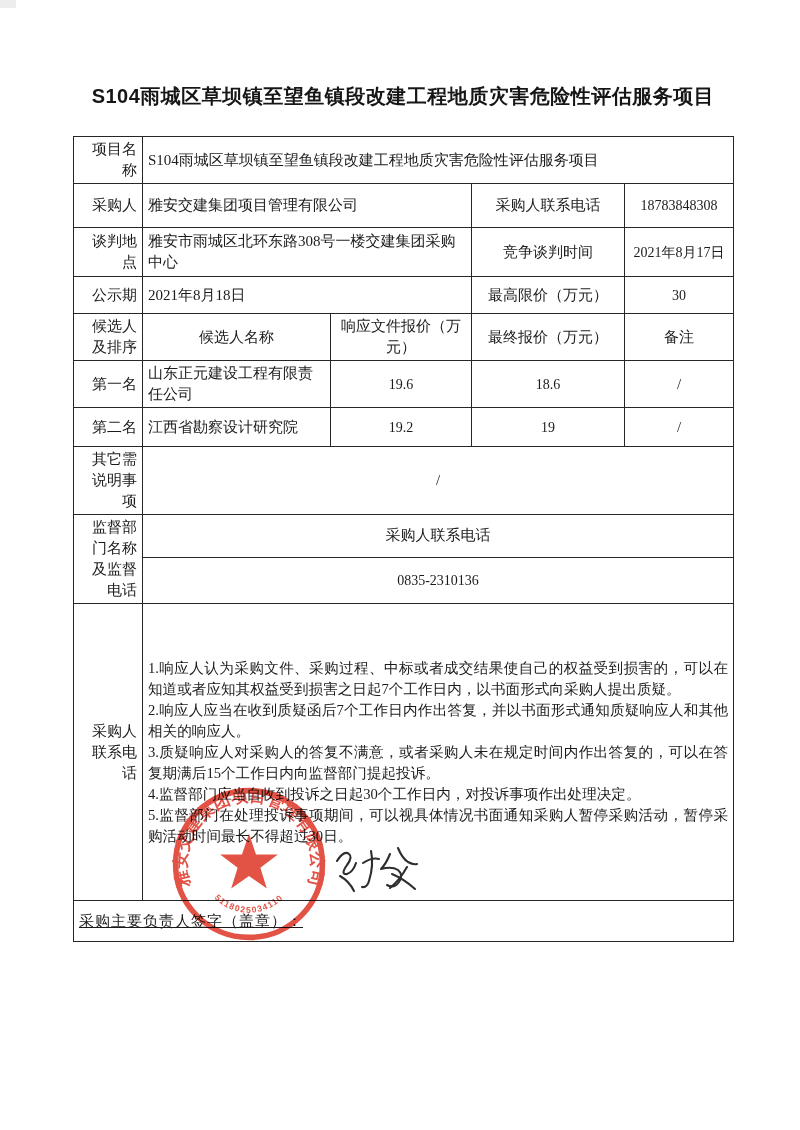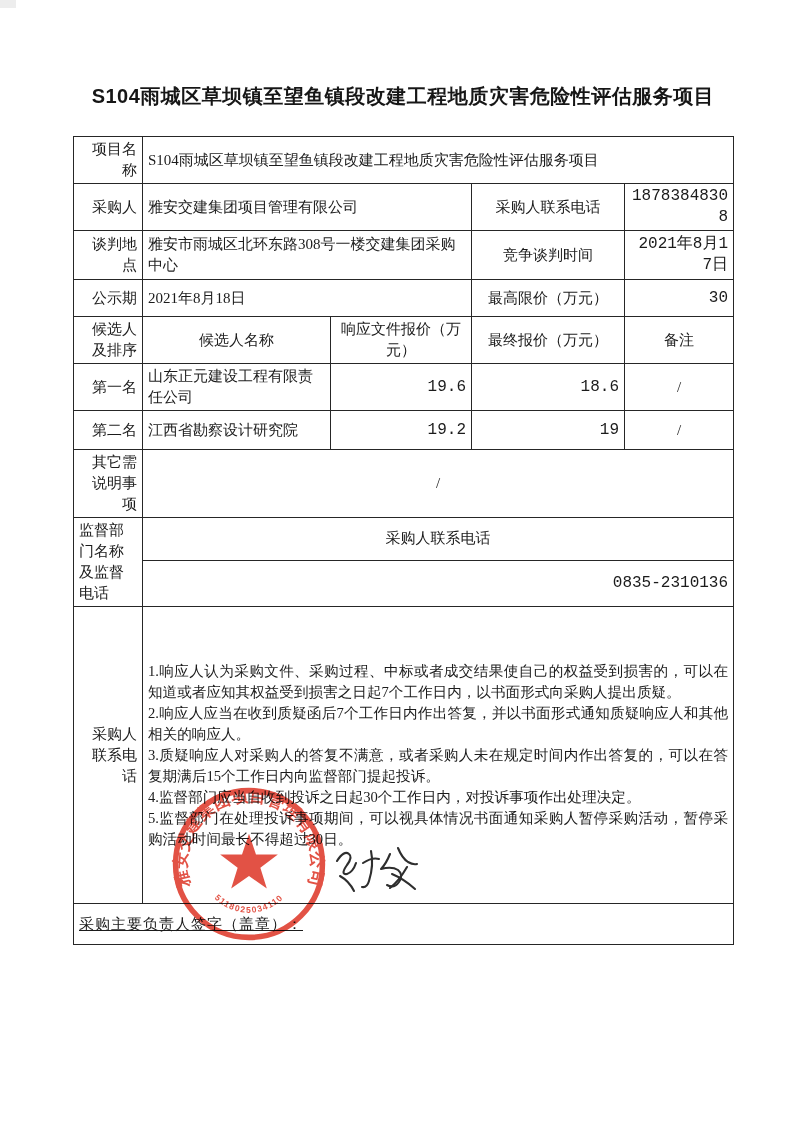--- a/index.html
+++ b/index.html
@@ -29,24 +29,24 @@
   }
   table.doc td{
     border:1.6px solid #262626;
     padding:2px 5px;
     vertical-align:middle;
     line-height:21px;
     overflow:hidden;
     word-break:break-all;
   }
   td.lbl{text-align:right;padding:2px 4px;}
-  td.lbl-c{text-align:left;padding:2px 3px;margin-top:8px;}
+  td.lbl-c{text-align:right;padding:2px 3px;margin-top:8px;}
   td.c{text-align:center;}
   td.vl{text-align:left;}
-  td.num{text-align:right;font-size:16px;letter-spacing:0;font-family:Liberation Mono, monospace;}
+  td.num{text-align:center;font-size:14px;letter-spacing:0;}
   td.objection-cell{
     text-align:justify;
     font-size:14.6px;line-height:24.5px;
     padding:10px 8px;
     margin-left:20px;
   }
   td.sig-cell{
     padding:2px 5px;letter-spacing:1px;text-decoration:underline;
   }
   .stamp{

